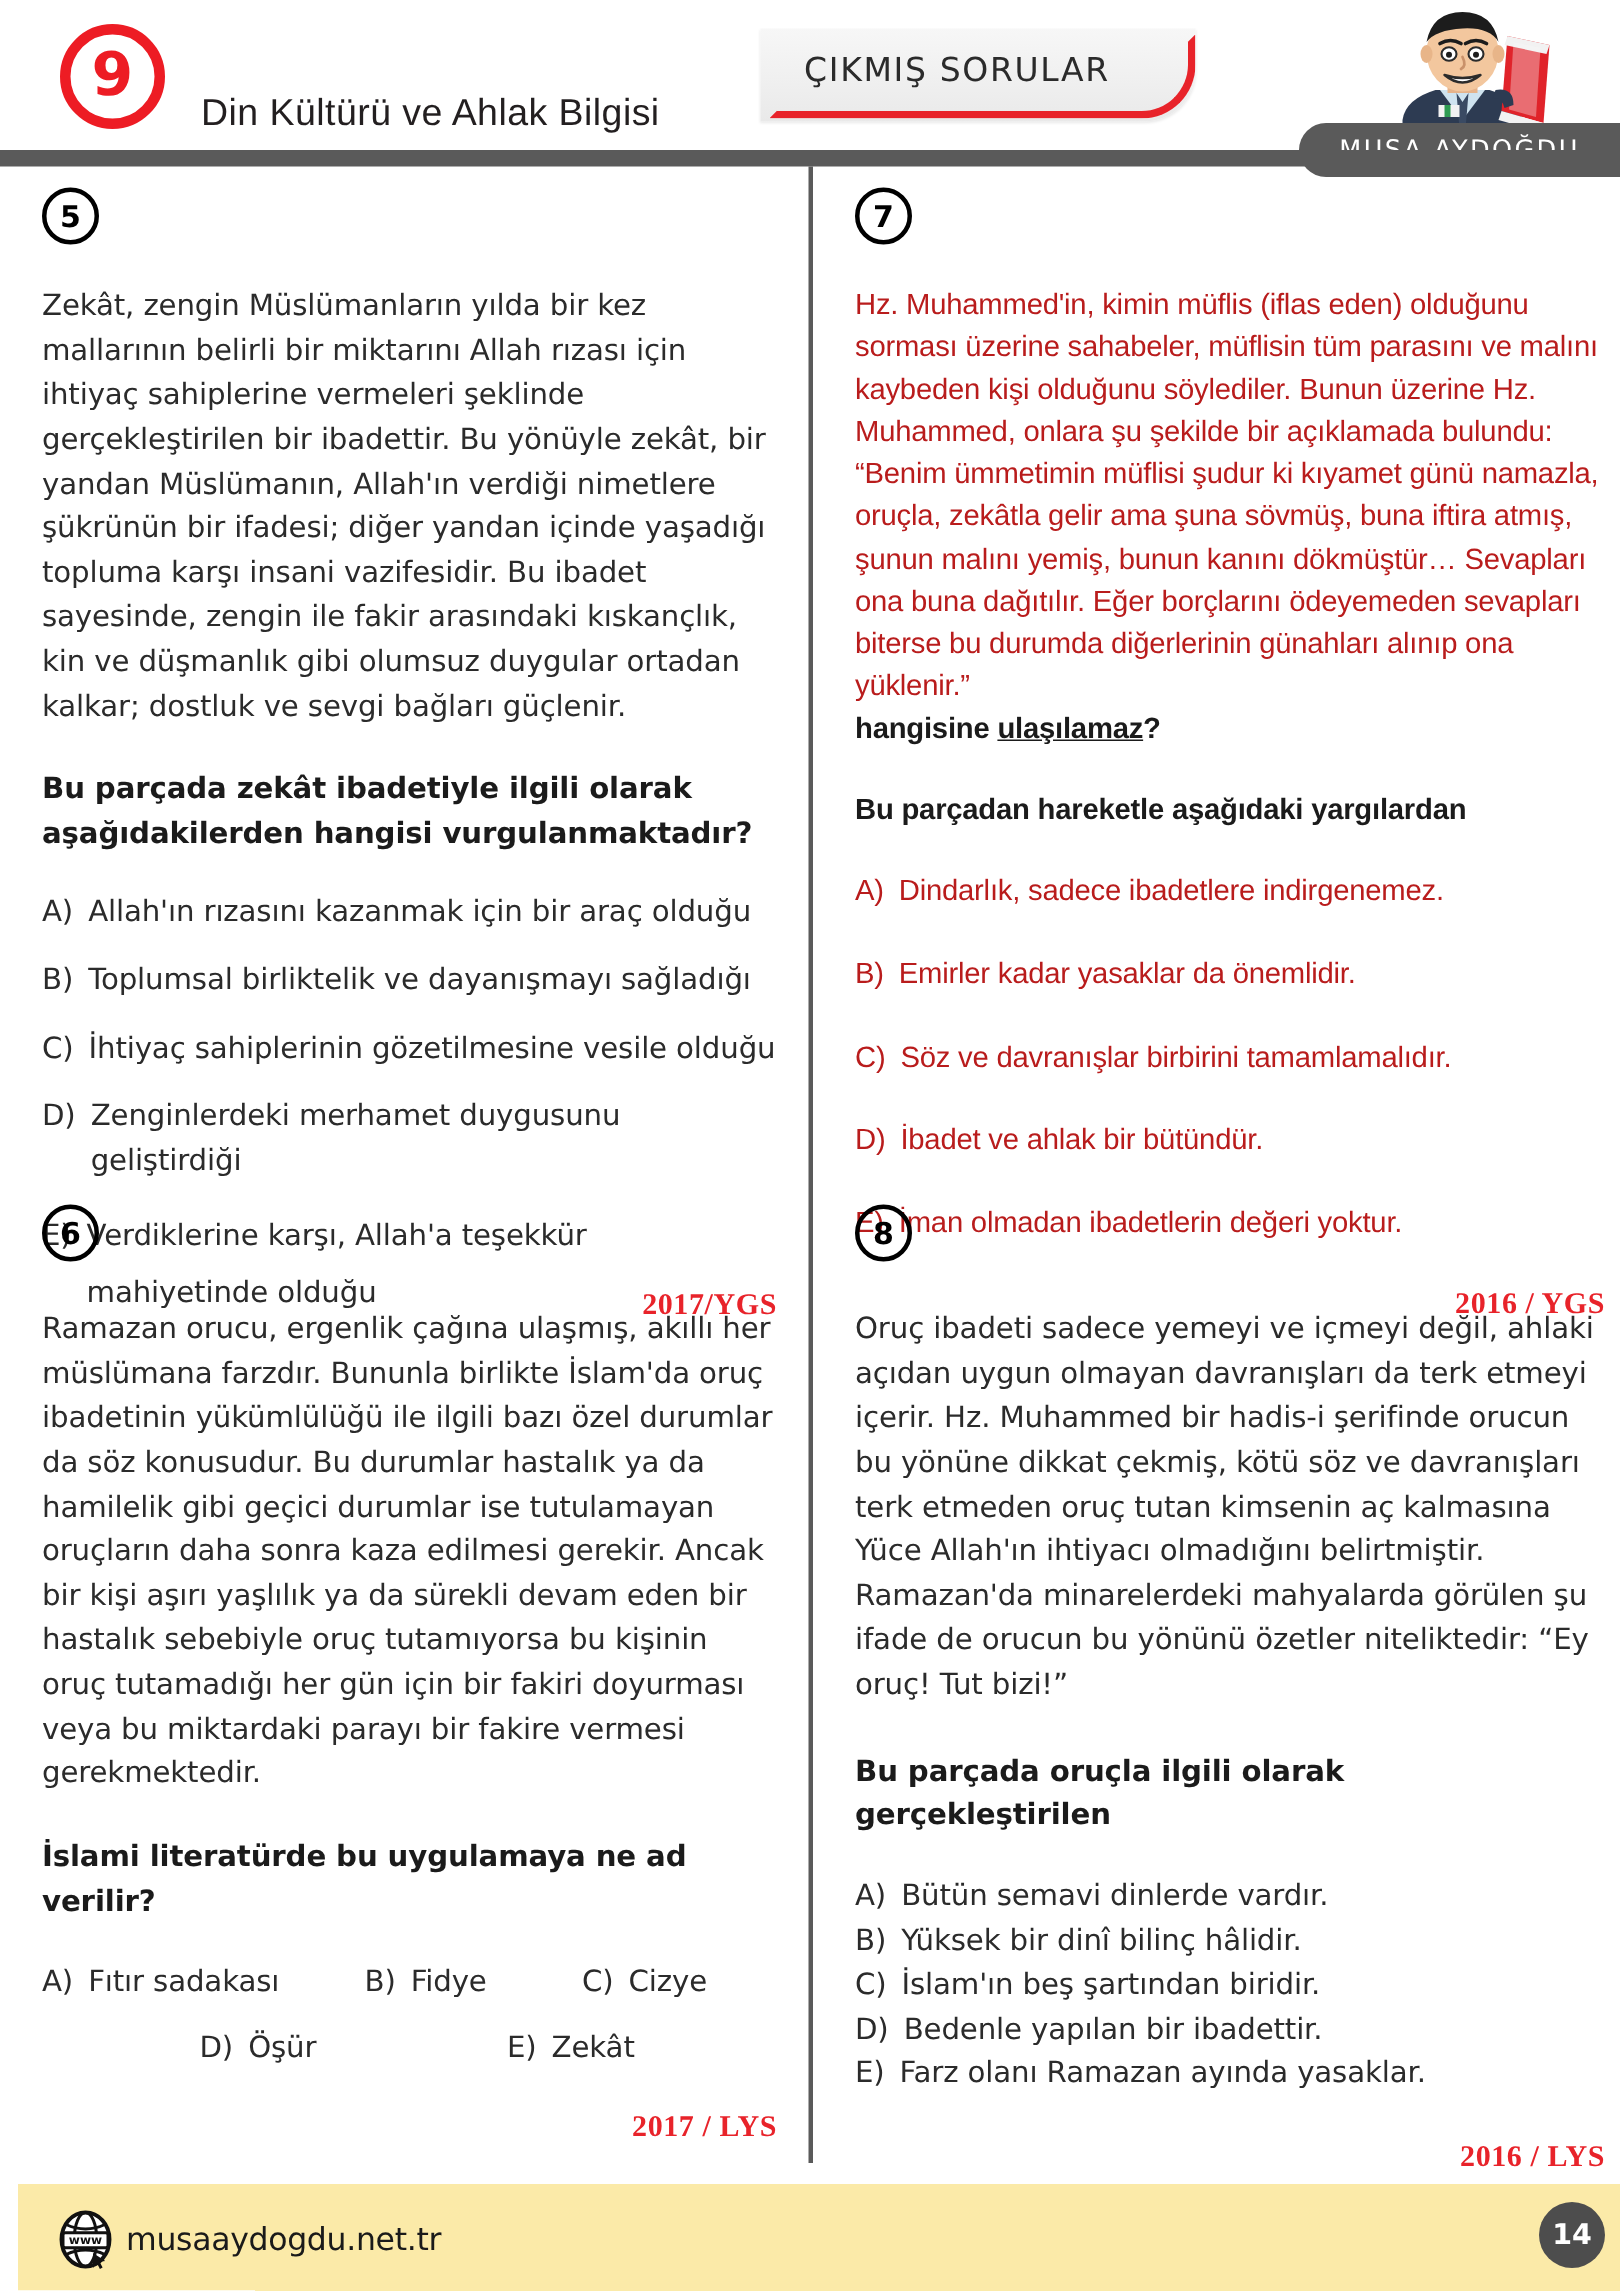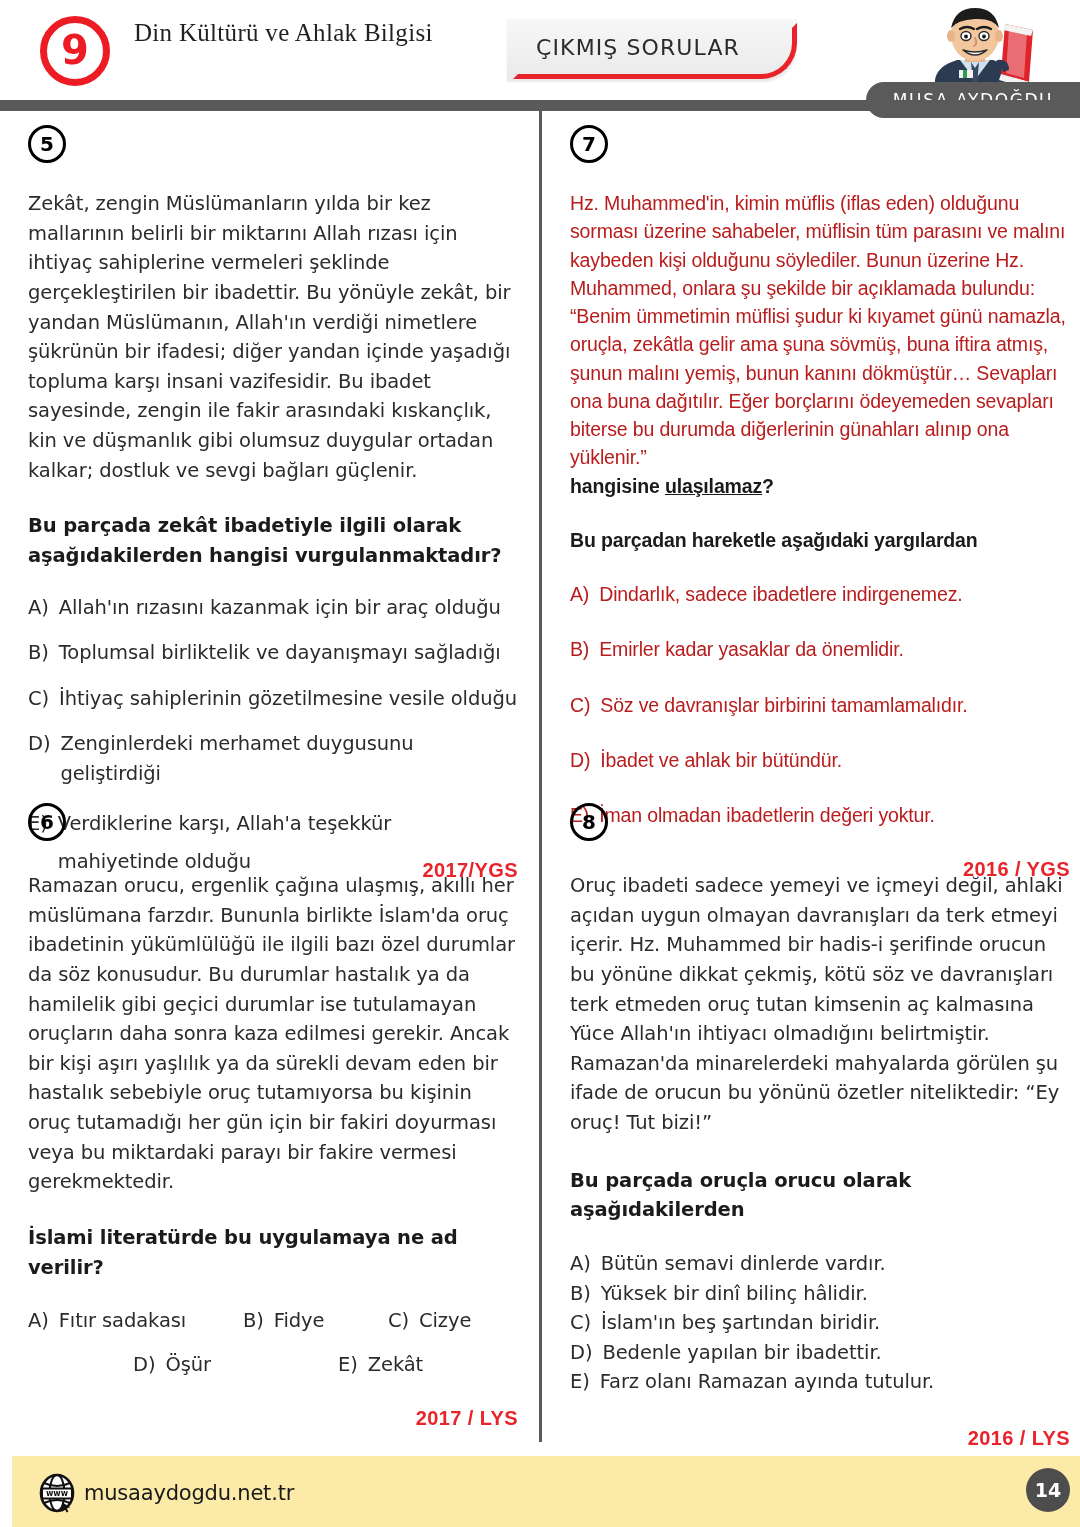--- a/index.html
+++ b/index.html
@@ -41,26 +41,27 @@
     font-size: 40px;
     line-height: 1;
     margin-top: -2px;
   }
   #header-titles {
     position: absolute;
     left: 134px;
     top: 17px;
   }
   #header-title-main {
-    font-family: Liberation Serif, serif;
+    font-family: Liberation Sans, sans-serif;
     font-size: 25px;
     color: #231f20;
     letter-spacing: 0.3px;
     line-height: 1.25;
     white-space: nowrap;
+    margin-top: 43px;
   }
   #header-title-sub {
     font-family: "DejaVu Sans", sans-serif;
     font-size: 25px;
     line-height: 1.3;
     margin-top: 6px;
     white-space: nowrap;
     color: #231f20;
   }
   #header-title-sub .unit {
@@ -192,21 +193,21 @@
     display: flex;
     align-items: flex-start;
   }
   .opt .lbl {
     flex: 0 0 auto;
     margin-right: 10px;
   }
 
   .source {
     color: #e8232a;
-    font-family: Liberation Sans, sans-serif;
+    font-family: Liberation Serif, serif;
     font-weight: bold;
     font-size: 20px;
     letter-spacing: 0.4px;
     text-align: right;
   }
 
   
   #footer {
     position: absolute;
     left: 12px; top: 1456px;
@@ -419,42 +420,42 @@
     </div>
 
     <div class="source" style="margin-top:28px;">2016 / YGS</div>
   </div>
 
   <div class="qblock" style="left:28px; top:692px; width:500px;">
     <div class="qnum">8</div>
 
     <div class="body-a" style="margin-top:30px;">Oruç ibadeti sadece yemeyi ve içmeyi değil, ahlaki açıdan uygun olmayan davranışları da terk etmeyi içerir. Hz. Muhammed bir hadis-i şerifinde orucun bu yönüne dikkat çekmiş, kötü söz ve davranışları terk etmeden oruç tutan kimsenin aç kalmasına Yüce Allah'ın ihtiyacı olmadığını belirtmiştir. Ramazan'da minarelerdeki mahyalarda görülen şu ifade de orucun bu yönünü özetler niteliktedir: “Ey oruç! Tut bizi!”</div>
 
-    <div class="body-a stem" style="margin-top:28px;">Bu parçada oruçla orucu olarak aşağıdakilerden</div>
+    <div class="body-a stem" style="margin-top:28px;">Bu parçada oruçla ilgili olarak gerçekleştirilen</div>
 
     <div class="opts" style="margin-top:24px;">
       <div class="opt body-a">
         <span class="lbl">A)</span>
         <span>Bütün semavi dinlerde vardır.</span>
       </div>
       <div class="opt body-a">
         <span class="lbl">B)</span>
         <span>Yüksek bir dinî bilinç hâlidir.</span>
       </div>
       <div class="opt body-a">
         <span class="lbl">C)</span>
         <span>İslam'ın beş şartından biridir.</span>
       </div>
       <div class="opt body-a">
         <span class="lbl">D)</span>
         <span>Bedenle yapılan bir ibadettir.</span>
       </div>
       <div class="opt body-a">
         <span class="lbl">E)</span>
-        <span>Farz olanı Ramazan ayında tutulur.</span>
+        <span>Farz olanı Ramazan ayında yasaklar.</span>
       </div>
     </div>
 
     <div class="source" style="margin-top:30px;">2016 / LYS</div>
   </div>
 </div>
 
 <div id="footer">
   <div id="footer-site">
     <svg width="38" height="40" viewBox="0 0 38 40">

